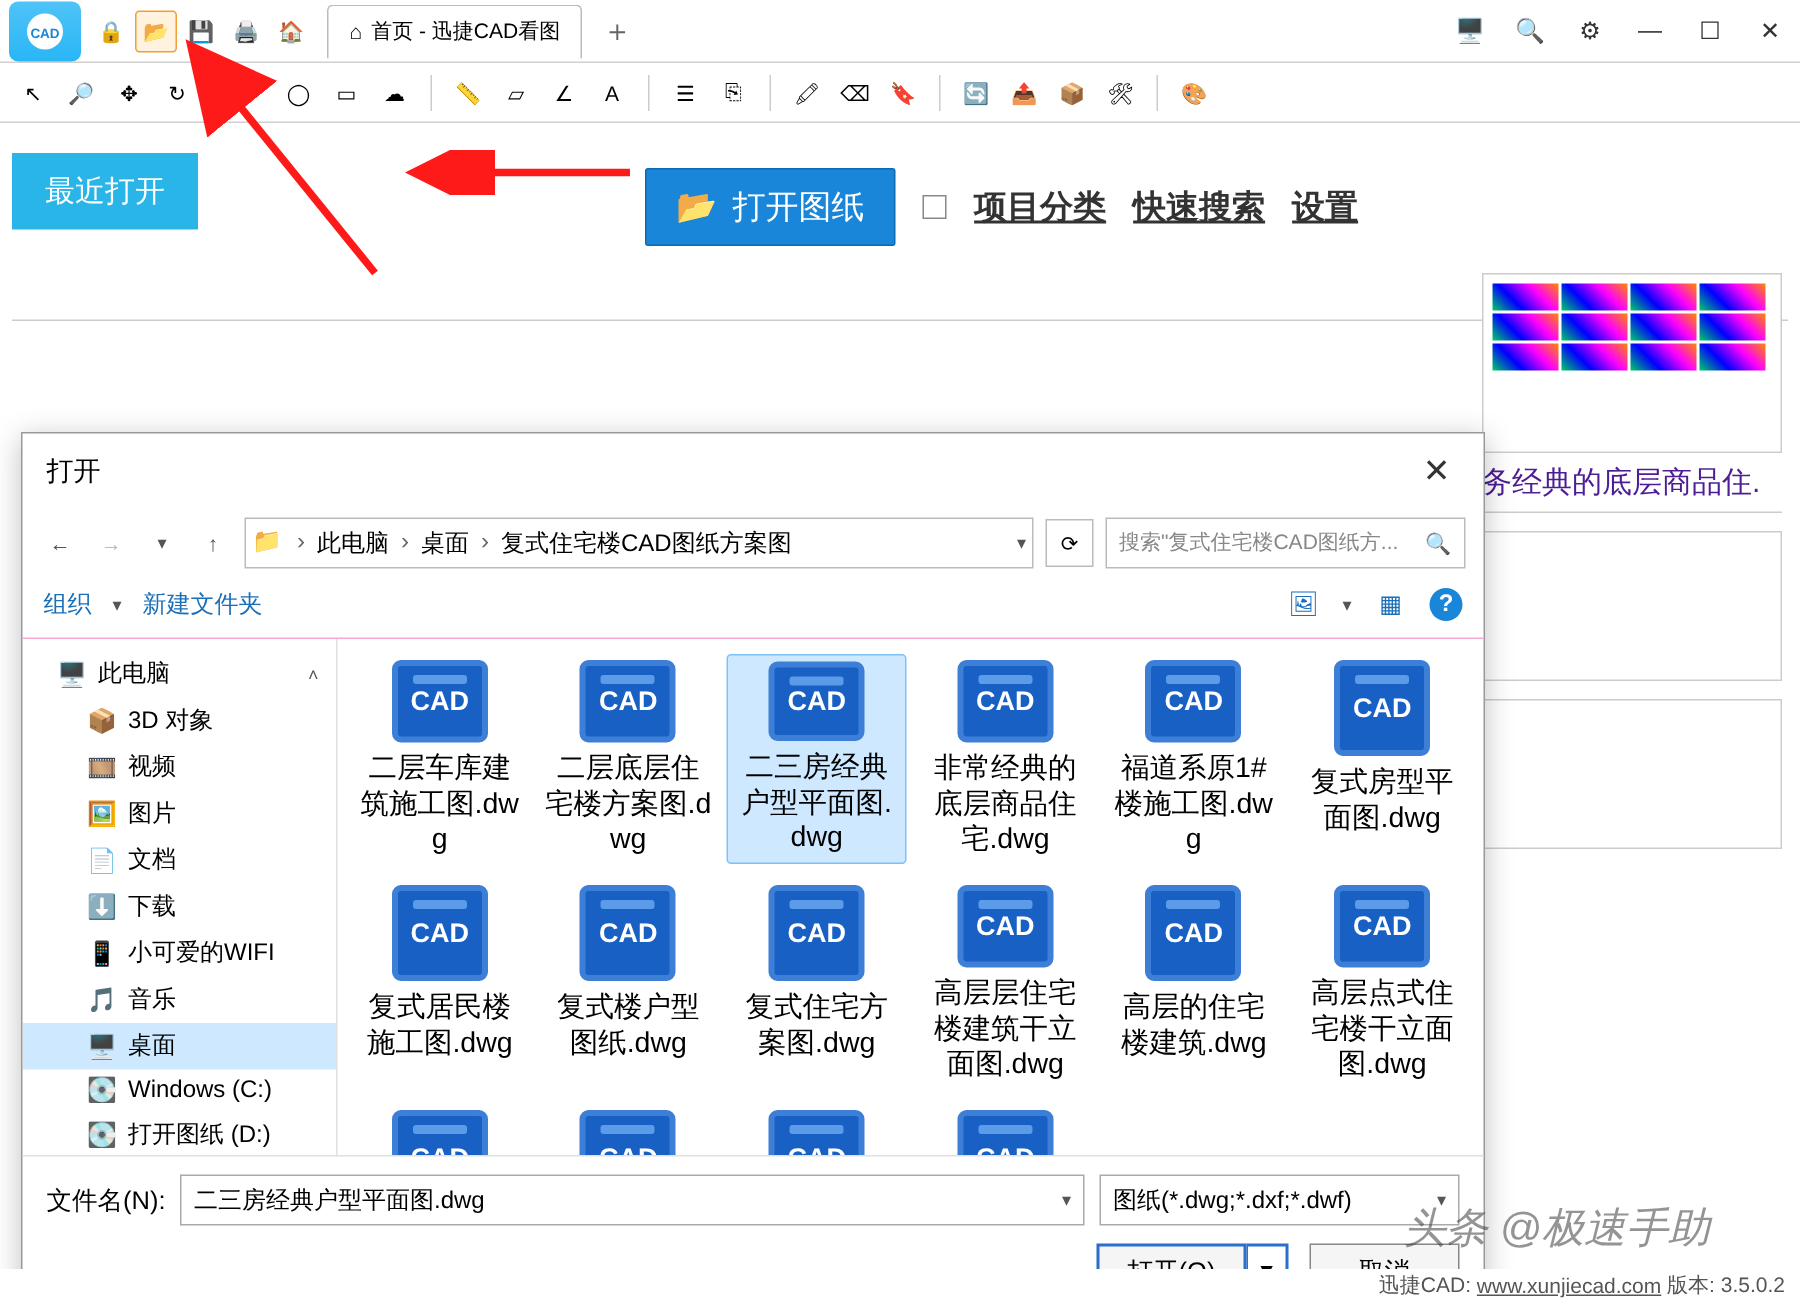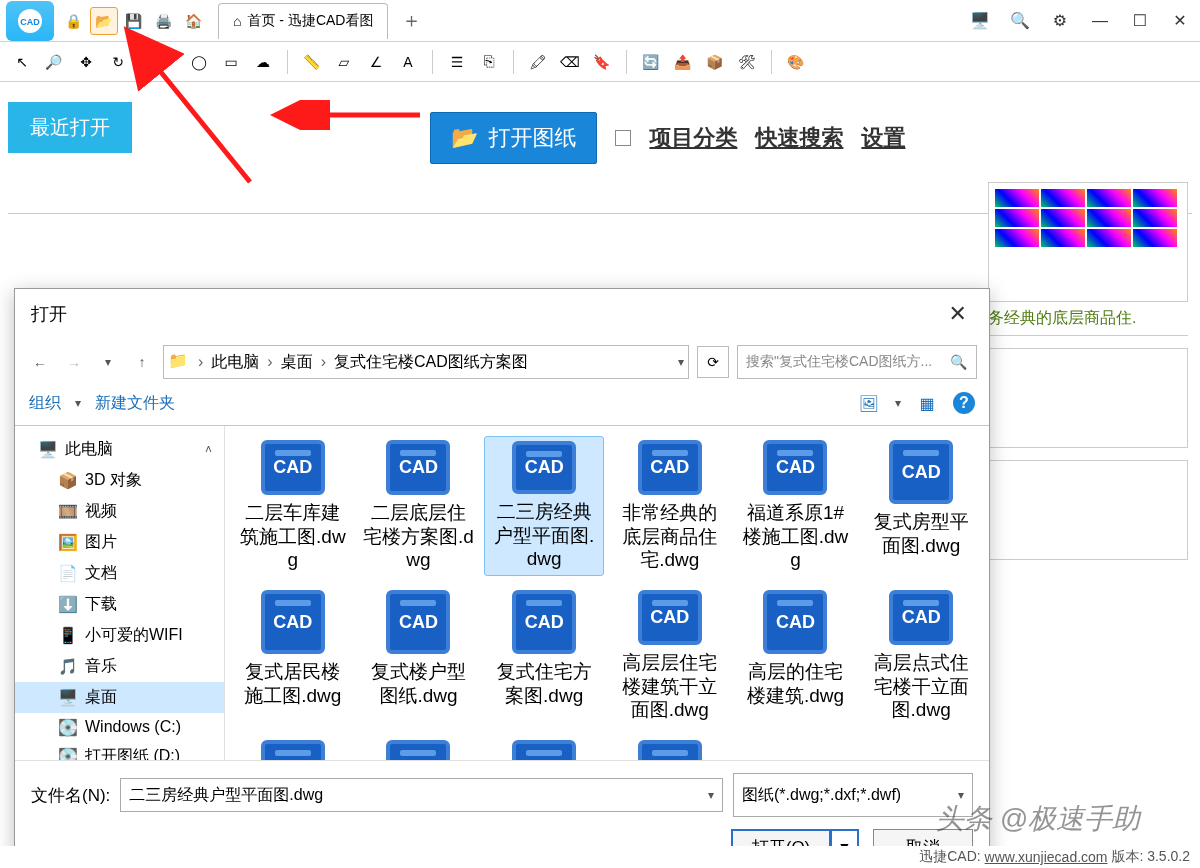--- a/index.html
+++ b/index.html
@@ -29,21 +29,21 @@
 
 hr.divider { border:none; border-top:1px solid #ccc; margin-top:60px; }
 
 
 .arrow { position:absolute; pointer-events:none; }
 
 
 .right-panel { position:absolute; right:12px; top:100px; width:200px; }
 .rp-thumb { height:120px; border:1px solid #ccc; padding:6px; background:#fff; display:flex; flex-wrap:wrap; gap:2px; align-content:flex-start; }
 .rp-thumb div { width:44px; height:18px; background:linear-gradient(45deg,#0c6,#00f,#f0f,#f80); }
-.rp-caption { font-size:16px; color:#4d7c0f; padding:6px 0; border-bottom:1px solid #ccc; white-space:nowrap; overflow:hidden; }
+.rp-caption { font-size:20px; color:#4c1d95; padding:6px 0; border-bottom:1px solid #ccc; white-space:nowrap; overflow:hidden; }
 .rp-slot { height:100px; border:1px solid #ccc; margin-top:12px; }
 
 
 .dialog { position:absolute; left:14px; top:206px; width:976px; height:590px; background:#fff; border:1px solid #999; box-shadow:0 4px 18px rgba(0,0,0,.25); display:flex; flex-direction:column; }
 .dlg-title { padding:12px 16px; font-size:18px; display:flex; align-items:center; }
 .dlg-close { margin-left:auto; font-size:22px; cursor:pointer; color:#333; padding:0 6px; }
 .dlg-addr { display:flex; align-items:center; padding:6px 12px; gap:8px; }
 .nav-arrow { width:26px; height:26px; display:flex; align-items:center; justify-content:center; color:#555; cursor:pointer; }
 .crumb-box { flex:1; display:flex; align-items:center; height:34px; border:1px solid #bbb; padding:0 4px; font-size:16px; gap:4px;}
 .folder-icon { width:22px; height:22px; display:inline-block; }
@@ -66,21 +66,21 @@
 .file { display:flex; flex-direction:column; align-items:center; padding:4px; border-radius:3px; cursor:pointer; }
 .file.sel { background:#cde8ff; border:1px solid #7ec1f5; }
 .cad-icon { width:64px; height:64px; background:#1860c4; border:4px solid #3d7fd6; border-radius:6px; display:flex; flex-direction:column; align-items:center; justify-content:center; color:#fff; font-weight:bold; font-size:18px; position:relative; }
 .cad-icon::before { content:""; position:absolute; top:6px; left:10px; right:10px; height:6px; background:#5b9be8; border-radius:2px; }
 .file-name { text-align:center; font-size:19px; line-height:1.25; margin-top:6px; word-break:break-all; }
 
 .dlg-foot { border-top:1px solid #e0e0e0; padding:12px 16px; display:flex; flex-direction:column; gap:12px; }
 .fn-row { display:flex; align-items:center; gap:10px; }
 .fn-label { font-size:17px; }
 .fn-input { flex:1; height:34px; border:1px solid #aaa; padding:0 8px; font-size:16px; display:flex; align-items:center; justify-content:space-between; }
-.filter-sel { width:240px; height:44px; border:1px solid #aaa; padding:0 8px; display:flex; align-items:center; justify-content:space-between; font-size:16px; }
+.filter-sel { width:240px; height:34px; border:1px solid #aaa; padding:0 8px; display:flex; align-items:center; justify-content:space-between; font-size:16px; }
 .btn-row { display:flex; justify-content:flex-end; gap:14px; }
 .btn { min-width:100px; height:36px; border:1px solid #888; display:flex; align-items:center; justify-content:center; font-size:17px; cursor:pointer; background:#f5f5f5; }
 .btn.primary { border:2px solid #2a6fc9; }
 .btn-split { display:flex; }
 .btn-split .caret { width:28px; border:2px solid #2a6fc9; border-left:1px solid #2a6fc9; display:flex; align-items:center; justify-content:center; }
 
 
 .status { position:absolute; bottom:0; left:0; right:0; height:22px; font-size:14px; color:#555; display:flex; align-items:center; justify-content:flex-end; padding:0 10px; background:#fff; }
 
 

